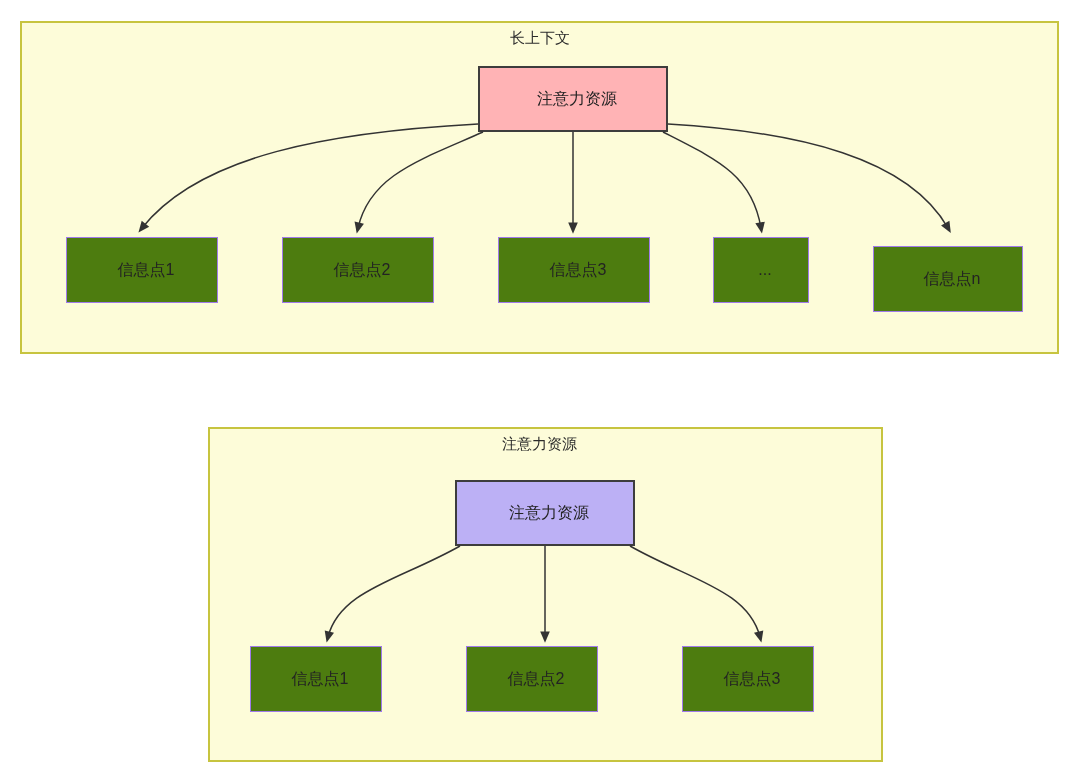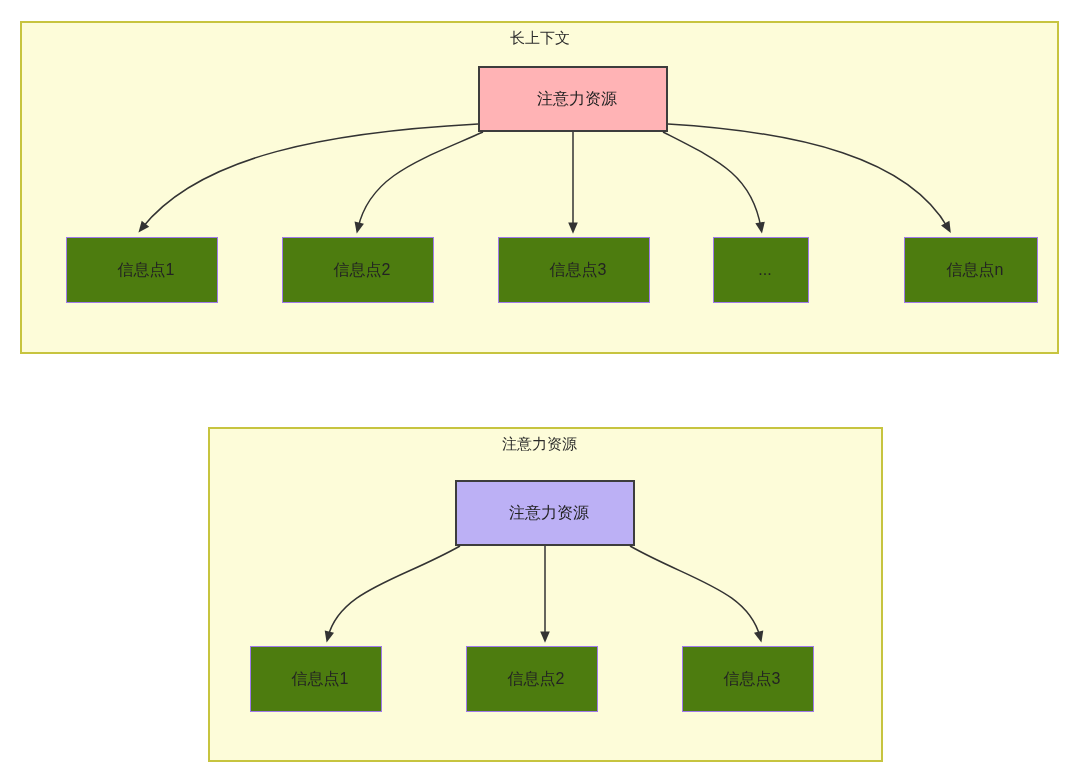--- a/index.html
+++ b/index.html
@@ -76,21 +76,21 @@
   <div class="node node-attn-long" style="left:478px; top:66px; width:190px; height:66px;">注意力资源</div>
 
   <div class="node node-leaf" style="left:66px; top:237px; width:152px; height:66px;">信息点1</div>
 
   <div class="node node-leaf" style="left:282px; top:237px; width:152px; height:66px;">信息点2</div>
 
   <div class="node node-leaf" style="left:498px; top:237px; width:152px; height:66px;">信息点3</div>
 
   <div class="node node-leaf" style="left:713px; top:237px; width:96px; height:66px;">...</div>
 
-  <div class="node node-leaf" style="left:873px; top:237px; width:134px; height:66px;margin-left:31px;">信息点n</div>
+  <div class="node node-leaf" style="left:873px; top:246px; width:150px; height:66px;">信息点n</div>
 
   <div class="container-box" style="left:208px; top:427px; width:675px; height:335px;"></div>
 
   <div class="container-title" style="left:502px; top:436px;">注意力资源</div>
 
   <div class="node node-attn-short" style="left:455px; top:480px; width:180px; height:66px;">注意力资源</div>
 
   <div class="node node-leaf" style="left:250px; top:646px; width:132px; height:66px;">信息点1</div>
 
   <div class="node node-leaf" style="left:466px; top:646px; width:132px; height:66px;">信息点2</div>

